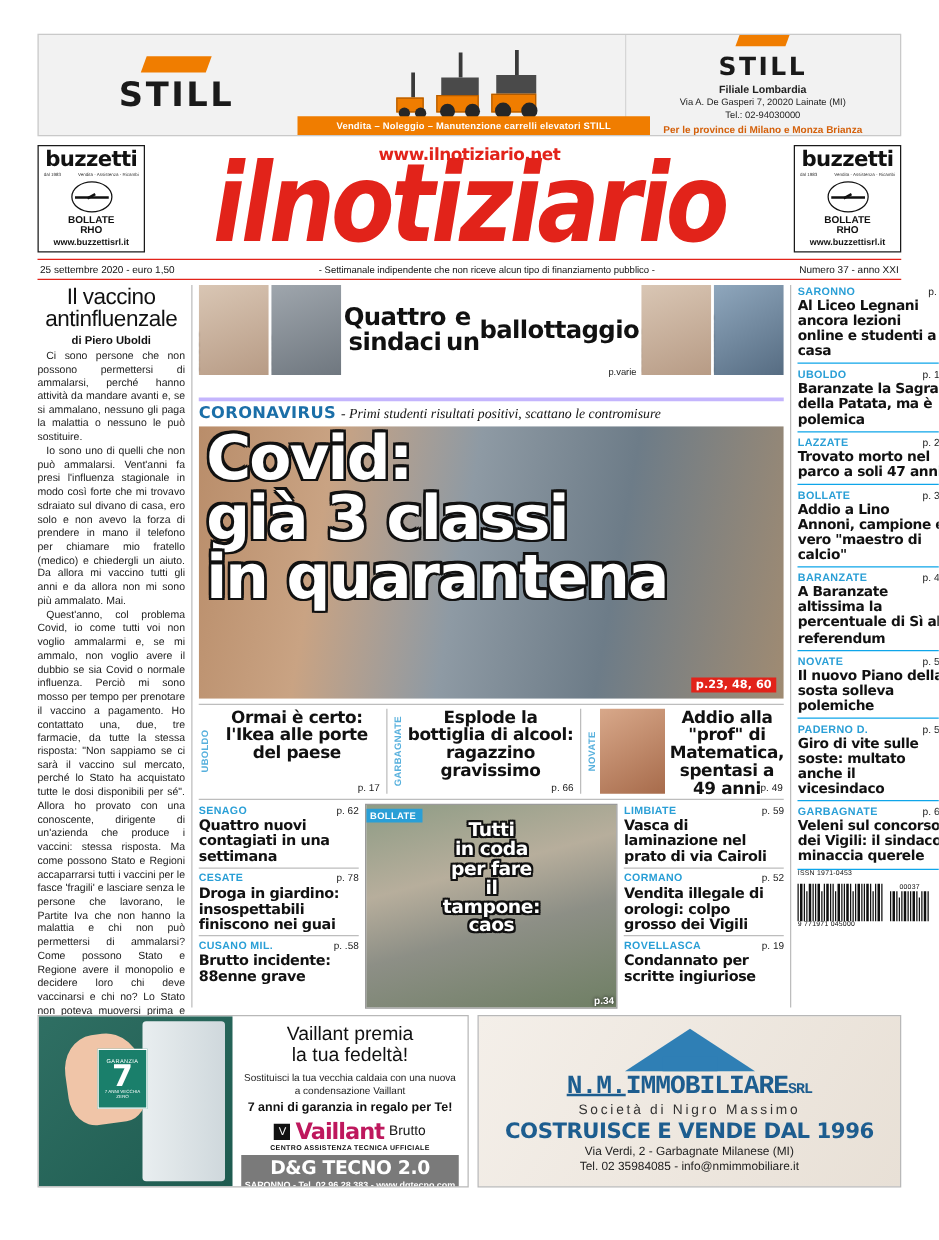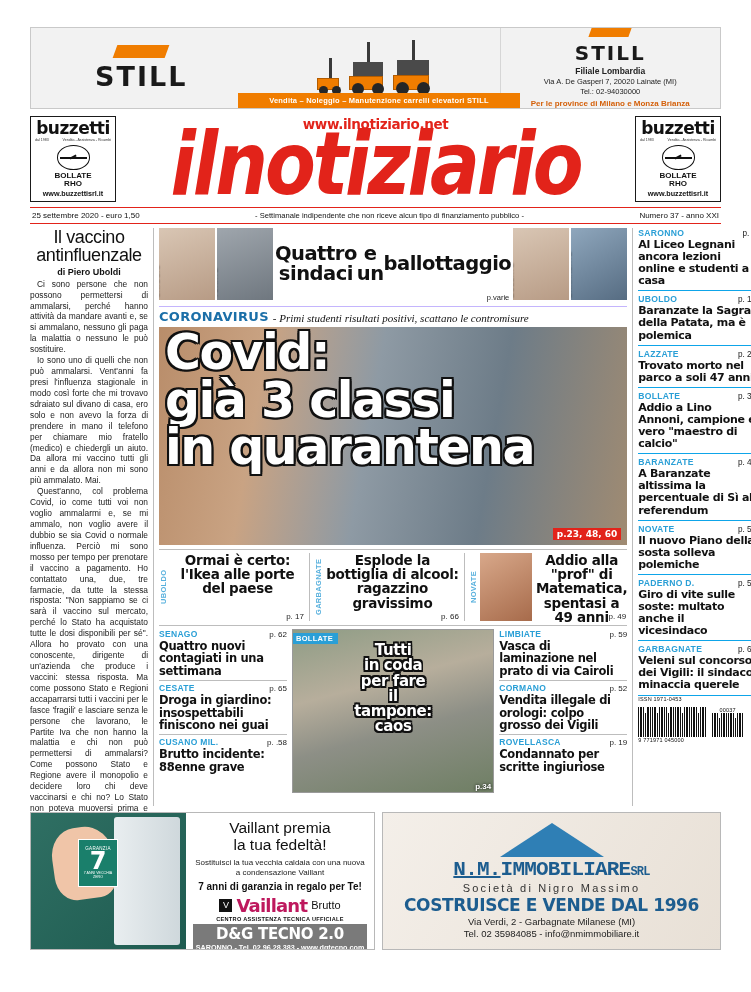--- a/index.html
+++ b/index.html
@@ -92,21 +92,21 @@
   .mayor .vlabel {
     position:absolute; left:1px; bottom:2px; transform:rotate(-90deg);
     transform-origin:left bottom; font-size:7px; font-weight:bold; color:#fff;
     letter-spacing:.4px; white-space:nowrap; text-shadow:0 0 2px #000;
   }
   .mayors-head { flex:1; display:flex; align-items:center; justify-content:center; position:relative; }
   .mayors-head .t { font-family:"DejaVu Sans", sans-serif; font-weight:bold; font-size:19.5px; line-height:1.02; color:#111; text-align:center; letter-spacing:-.5px; }
   .mayors-head .pg { position:absolute; right:2px; bottom:-2px; font-size:7.5px; color:#222; }
 
   
-  .cv-kicker { display:flex; align-items:flex-end; gap:4px; border-top:1px solid #c4b5fd; margin-top:6px; padding-top:2px; }
+  .cv-kicker { display:flex; align-items:center; gap:4px; border-top:3px solid #c4b5fd; margin-top:18px; padding-top:2px; }
   .cv-kicker .k { color:#1b6fa8; font-weight:bold; font-size:13px; letter-spacing:.3px; font-family:"DejaVu Sans", sans-serif; }
   .cv-kicker .s { font-family:"Liberation Serif", serif; font-style:italic; font-size:11px; color:#111; }
 
   
   .hero { position:relative; height:218px; margin-top:3px; overflow:hidden; }
   .hero-photo { position:absolute; inset:0; }
   .hero-text {
     position:absolute; left:6px; top:2px; right:6px;
     font-family:"DejaVu Sans", sans-serif; font-weight:bold;
     font-size:49px; line-height:.97; color:#fff; letter-spacing:-1.5px;
@@ -366,21 +366,21 @@
           <div class="brief">
             <div class="brief-hd">
               <span class="brief-city">SENAGO</span>
               <span class="brief-pg">p. 62</span>
             </div>
             <div class="brief-t">Quattro nuovi contagiati in una settimana</div>
           </div>
           <div class="brief">
             <div class="brief-hd">
               <span class="brief-city">CESATE</span>
-              <span class="brief-pg">p. 65</span>
+              <span class="brief-pg">p. 78</span>
             </div>
             <div class="brief-t">Droga in giardino: insospettabili finiscono nei guai</div>
           </div>
           <div class="brief">
             <div class="brief-hd">
               <span class="brief-city">CUSANO MIL.</span>
               <span class="brief-pg">p. .58</span>
             </div>
             <div class="brief-t">Brutto incidente: 88enne grave</div>
           </div>

